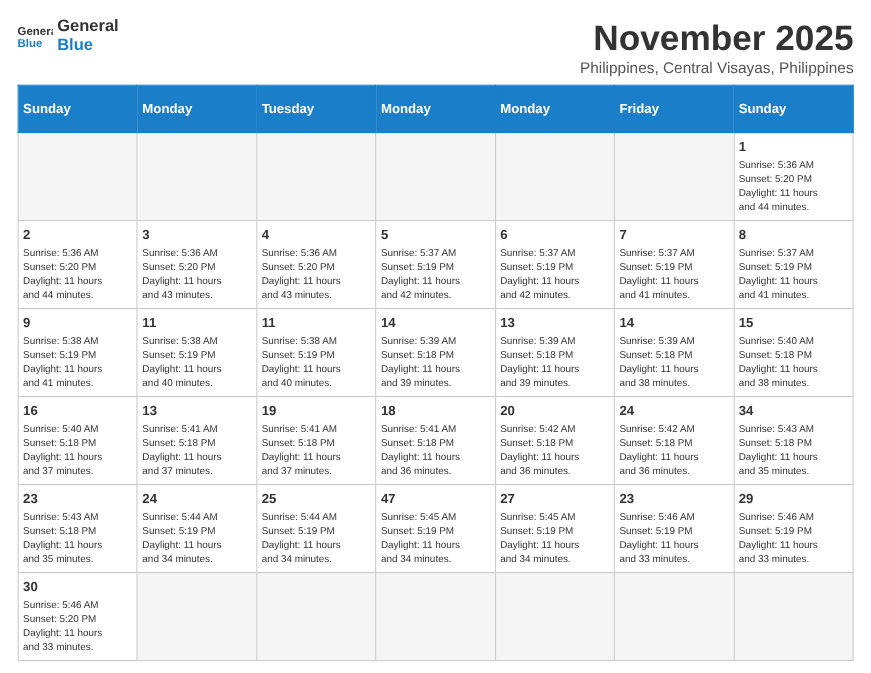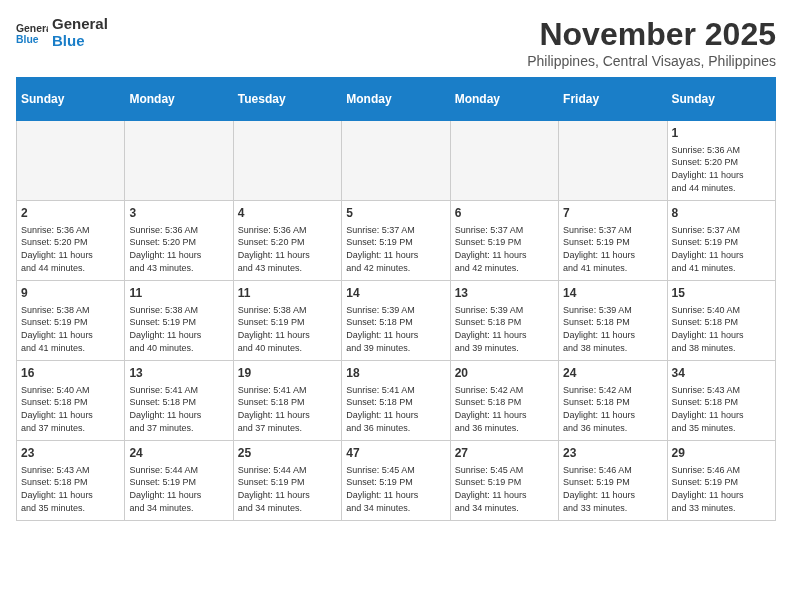--- a/index.html
+++ b/index.html
@@ -324,14 +324,29 @@
 and 33 minutes.</div>
         </td>
         <td>
           <span class="day-number">29</span>
           <div class="day-info" style="white-space: pre-line;">Sunrise: 5:46 AM
 Sunset: 5:19 PM
 Daylight: 11 hours
 and 33 minutes.</div>
         </td>
       </tr>
+      <tr class="last-row">
+        <td>
+          <span class="day-number">30</span>
+          <div class="day-info" style="white-space: pre-line;">Sunrise: 5:46 AM
+Sunset: 5:20 PM
+Daylight: 11 hours
+and 33 minutes.</div>
+        </td>
+        <td class="empty"></td>
+        <td class="empty"></td>
+        <td class="empty"></td>
+        <td class="empty"></td>
+        <td class="empty"></td>
+        <td class="empty"></td>
+      </tr>
     </tbody>
 </table>
 
 </body></html>

